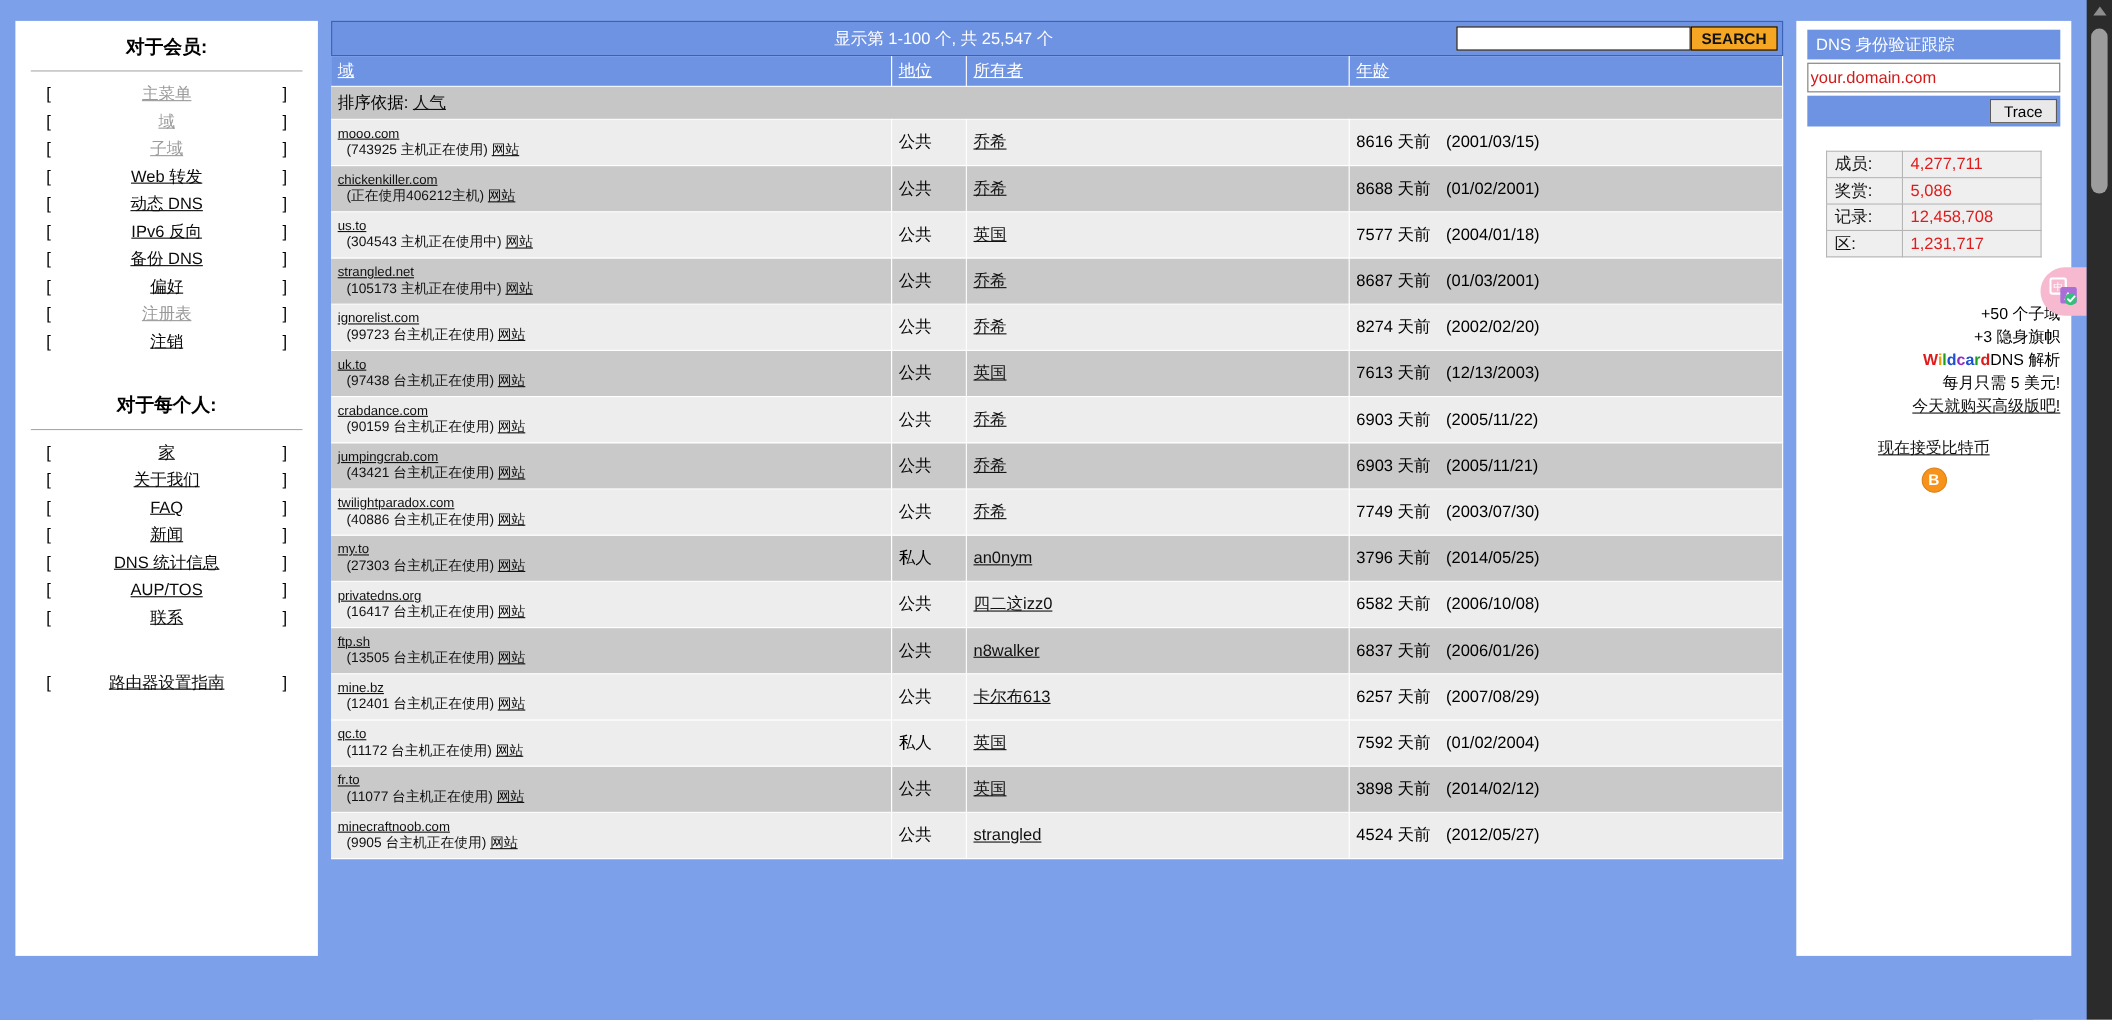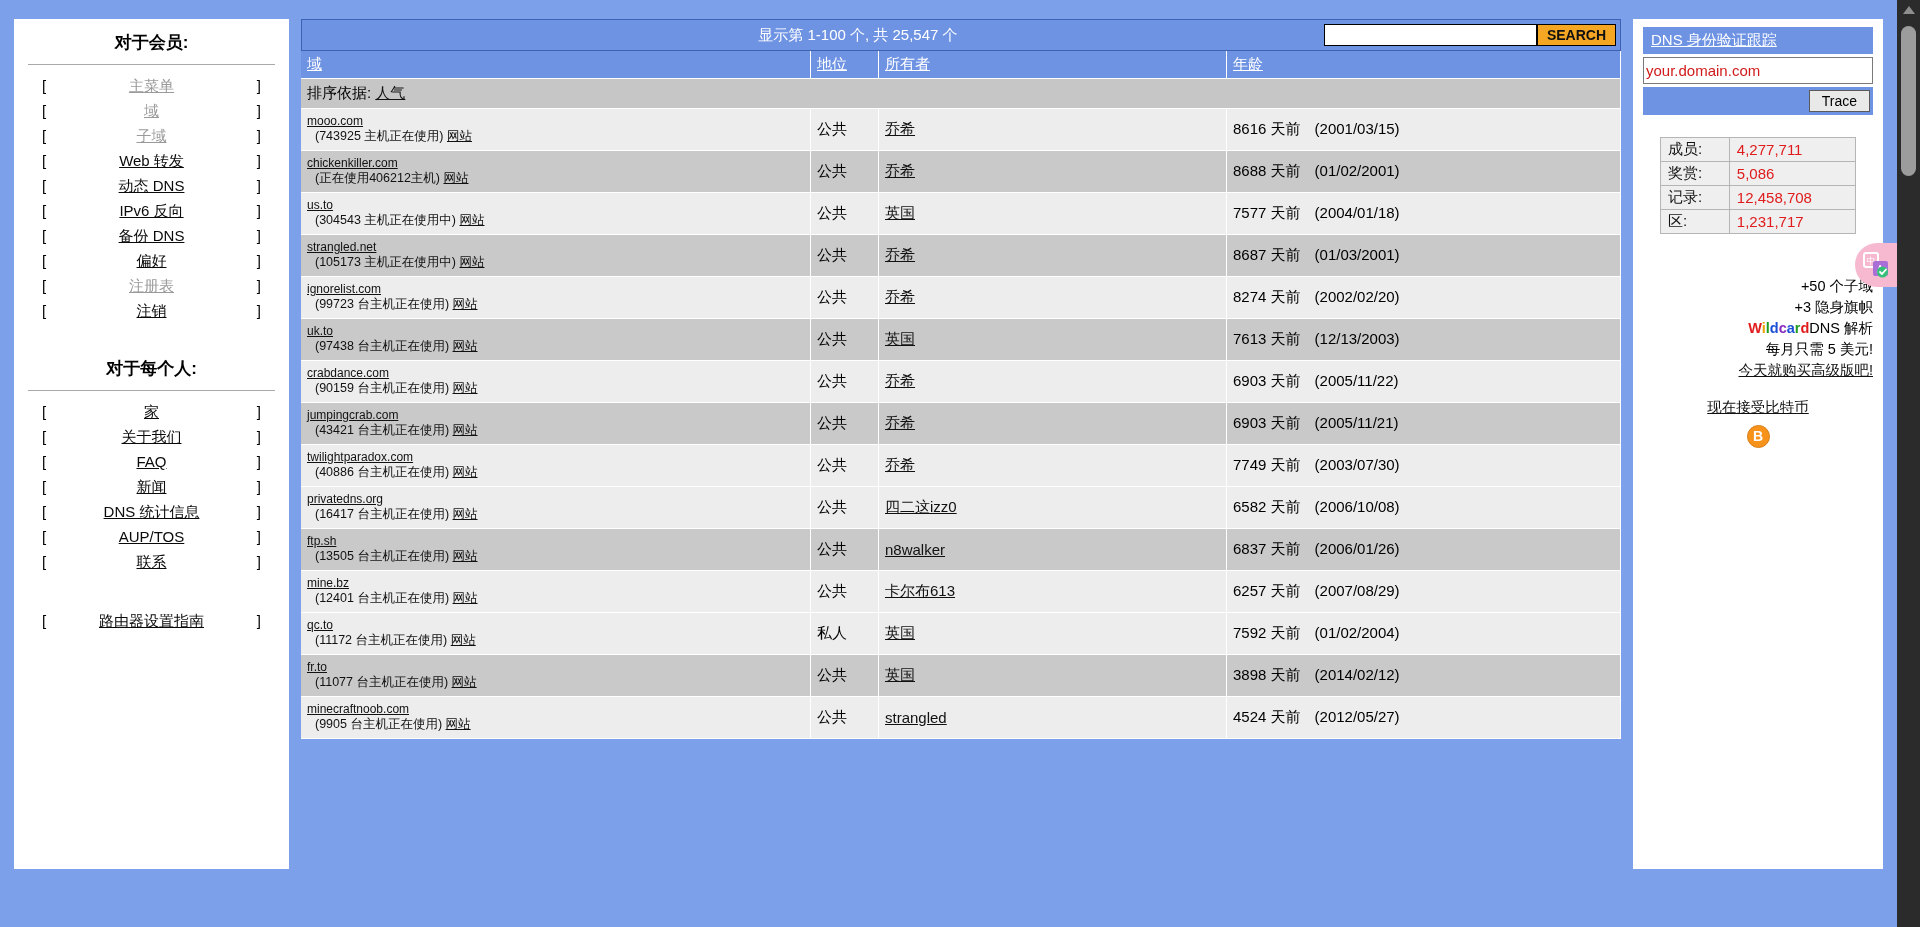--- a/index.html
+++ b/index.html
@@ -90,21 +90,21 @@
   .dsub{font-size:12.5px;padding-left:8px;color:#111;}
   .dsub a{color:#111;text-decoration:underline;}
   td.owner a{color:#111;text-decoration:underline;}
   td.age{white-space:nowrap;}
   td.age .days{margin-right:14px;}
 
   
   .rightcol{width:250px;flex:0 0 250px;background:#ffffff;min-height:850px;padding:0 0 0 0;}
   .rs-inner{padding:8px 10px 10px 10px;}
   .rs-title{
-    background:#6f93e3;color:#fff;font-size:15px;padding:4px 8px;text-decoration:underline;
+    background:#6f93e3;color:#fff;font-size:15px;padding:4px 8px;
   }
   .rs-input{
     width:100%;box-sizing:border-box;border:1px solid #7a7a7a;background:#fff;
     color:#d11a1a;font-size:15px;padding:4px 2px;margin-top:3px;
   }
   .rs-tracebar{
     background:#6f93e3;margin-top:3px;padding:3px;display:flex;justify-content:flex-end;
   }
   .rs-tracebtn{
     background:#e9e9e9;border:1px solid #5a5a5a;font-size:14px;padding:2px 12px;cursor:pointer;
@@ -364,20 +364,29 @@
               </tr>
               <tr class="r-odd">
                 <td>
                   <div class="dname"><a href="#">twilightparadox.com</a></div>
                   <div class="dsub"><span>(40886 台主机正在使用) </span><a href="#">网站</a></div>
                 </td>
                 <td>公共</td>
                 <td class="owner"><a href="#">乔希</a></td>
                 <td class="age"><span class="days">7749 天前</span><span>(2003/07/30)</span></td>
               </tr>
+              <tr class="r-even">
+                <td>
+                  <div class="dname"><a href="#">my.to</a></div>
+                  <div class="dsub"><span>(27303 台主机正在使用) </span><a href="#">网站</a></div>
+                </td>
+                <td>私人</td>
+                <td class="owner"><a href="#">an0nym</a></td>
+                <td class="age"><span class="days">3796 天前</span><span>(2014/05/25)</span></td>
+              </tr>
               <tr class="r-odd">
                 <td>
                   <div class="dname"><a href="#">privatedns.org</a></div>
                   <div class="dsub"><span>(16417 台主机正在使用) </span><a href="#">网站</a></div>
                 </td>
                 <td>公共</td>
                 <td class="owner"><a href="#">四二这izz0</a></td>
                 <td class="age"><span class="days">6582 天前</span><span>(2006/10/08)</span></td>
               </tr>
               <tr class="r-even">

